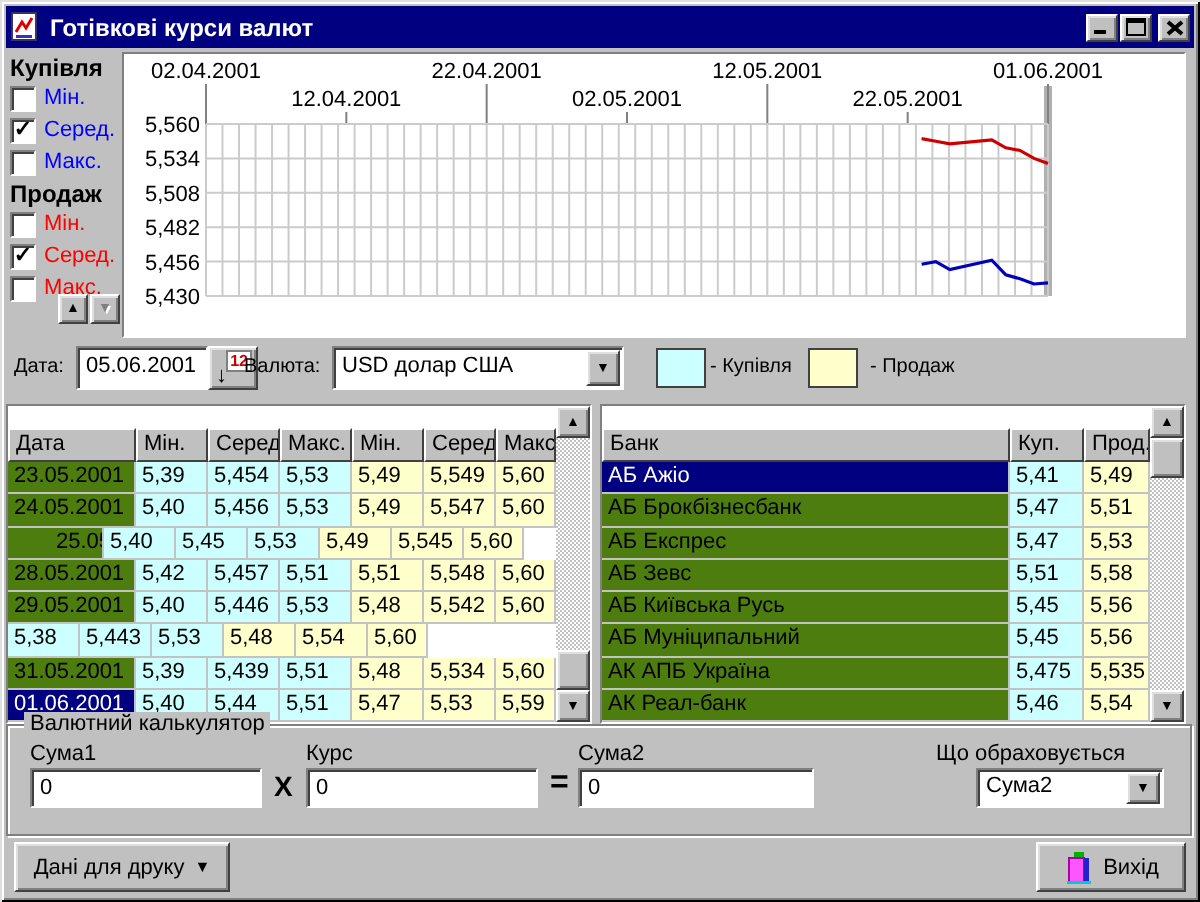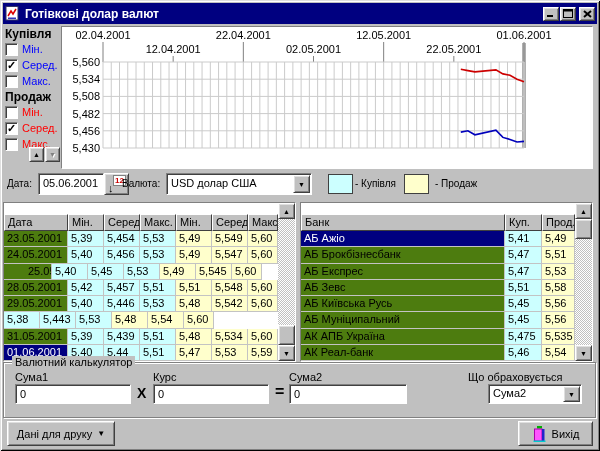--- a/index.html
+++ b/index.html
@@ -93,21 +93,21 @@
 <div class="win">
 
   <div class="titlebar">
     <span class="appicon">
       <svg width="16" height="15" viewBox="0 0 16 15">
         <rect x="1" y="0.5" width="12" height="13.5" fill="#ffffff" stroke="#333366"></rect>
         <polyline points="3,10 6,5 8,8 11,3" stroke="#dd0000" stroke-width="1.5" fill="none"></polyline>
         <rect x="3" y="11.5" width="8" height="1.5" fill="#3333bb"></rect>
       </svg>
     </span>
-    <span class="title">Готівкові долар валют</span>
+    <span class="title">Готівкові курси валют</span>
     <span class="winbtns">
       <button class="wbtn btn95">
         <svg width="10" height="9">
             <rect x="1" y="6" width="6" height="2"></rect>
           </svg>
       </button>
       <button class="wbtn btn95">
         <svg width="10" height="9">
             <rect x="0.5" y="0.5" width="9" height="8" fill="none" stroke="#000"></rect>
             <rect x="0.5" y="0.5" width="9" height="2"></rect>

